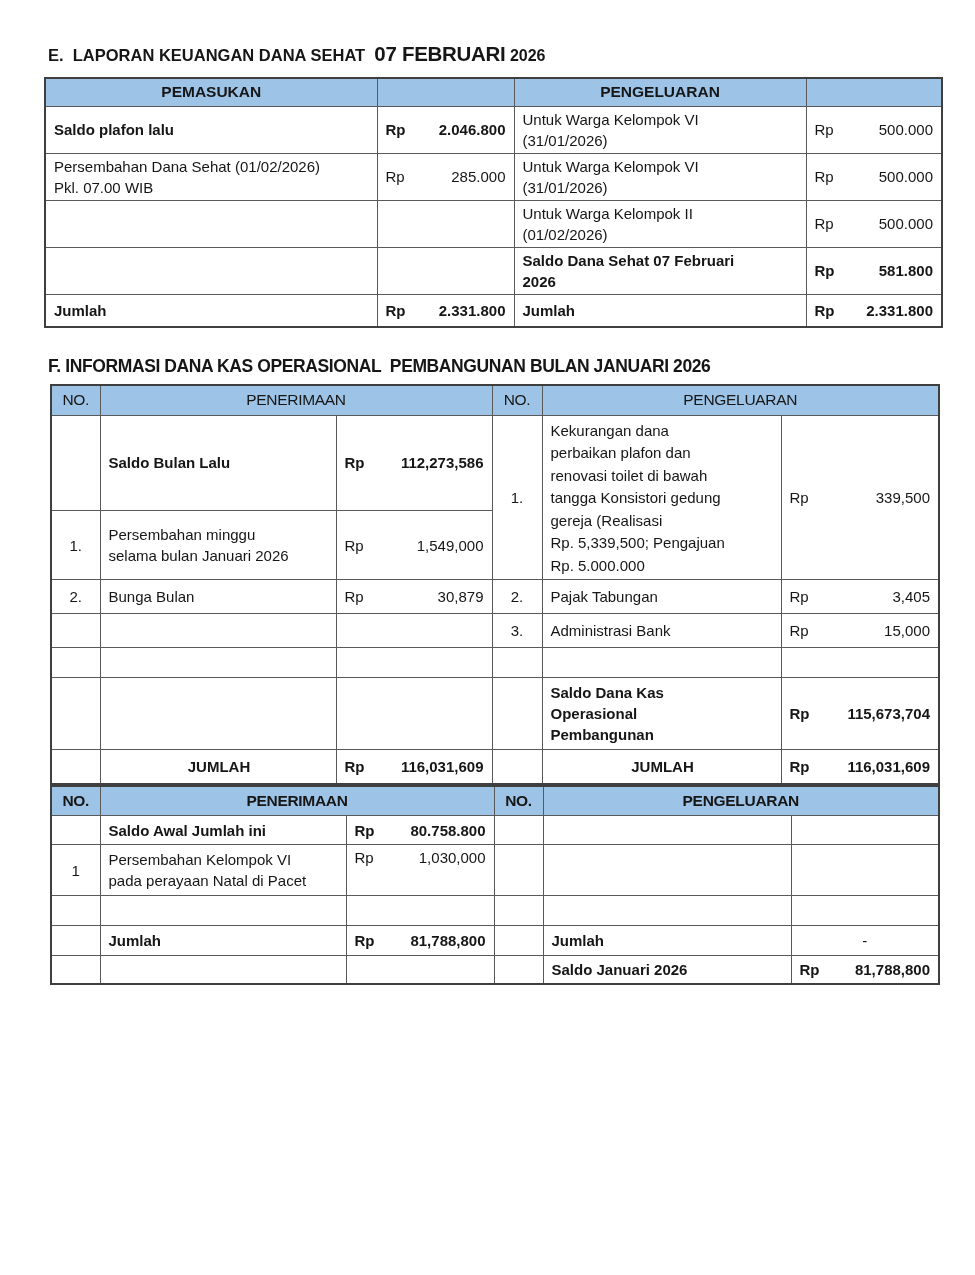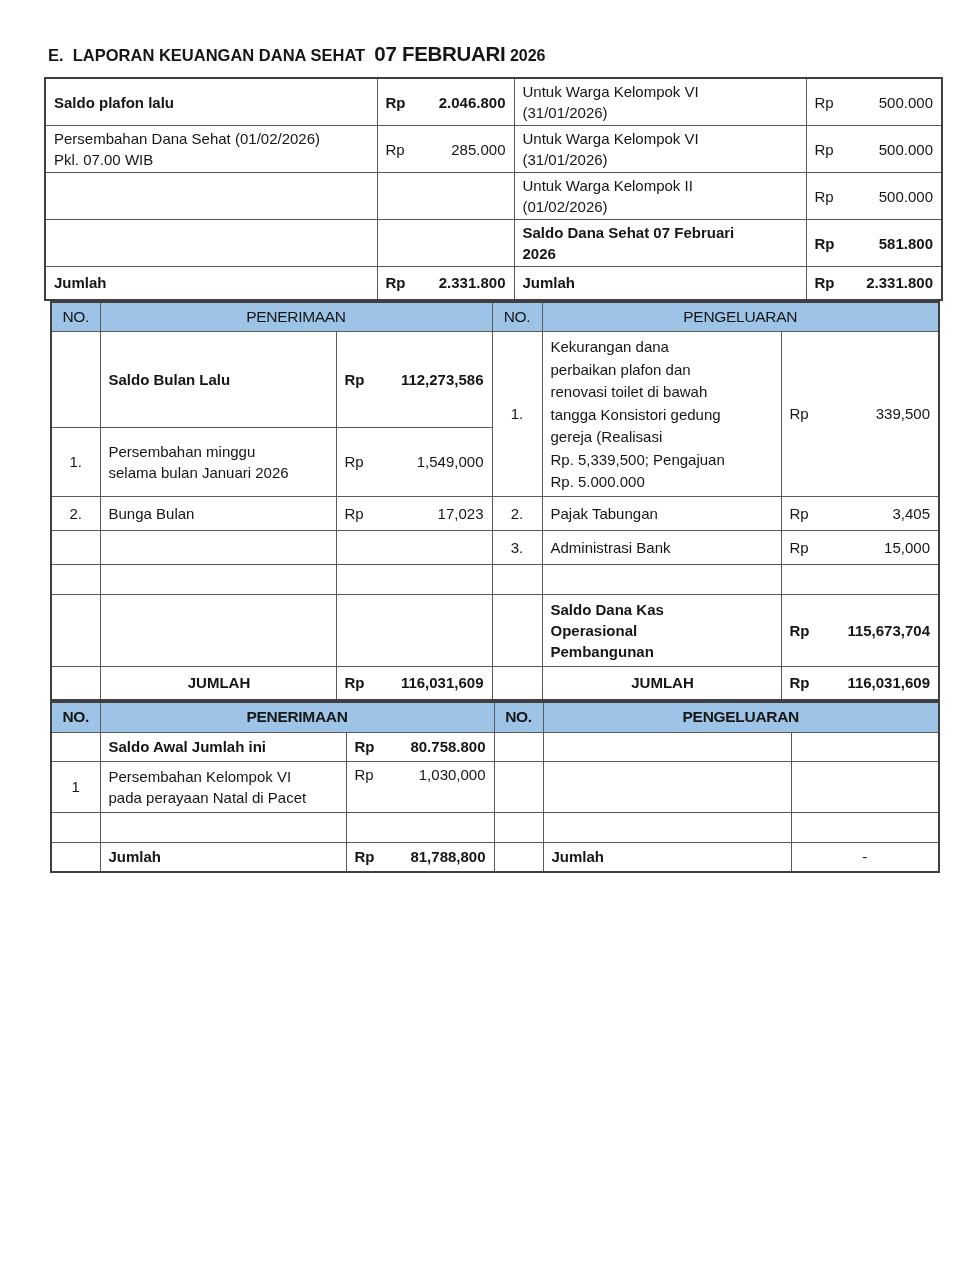--- a/index.html
+++ b/index.html
@@ -46,20 +46,26 @@
   <div class="title-e"><span class="t1">E.  LAPORAN KEUANGAN DANA SEHAT  </span><span class="t2">07 FEBRUARI</span><span class="t3"> 2026</span></div>
 
   <table id="tblE" class="tbl">
     <colgroup>
         <col style="width:332px">
         <col style="width:137px">
         <col style="width:292px">
         <col style="width:136px">
       </colgroup>
     <tbody>
+        <tr>
+      <th class="hdr">PEMASUKAN</th>
+      <th class="hdr lt"></th>
+      <th class="hdr">PENGELUARAN</th>
+      <th class="hdr lt"></th>
+    </tr>
     <tr style="height:47px">
       <td class="desc b">Saldo plafon lalu</td>
       <td class="amt b">
             <div class="af">
               <span>Rp</span>
               <span>2.046.800</span>
             </div>
           </td>
       <td class="desc">Untuk Warga Kelompok VI
 (31/01/2026)</td>
@@ -124,20 +130,21 @@
       <td class="amt b">
             <div class="af">
               <span>Rp</span>
               <span>2.331.800</span>
             </div>
           </td>
     </tr>
   </tbody>
     </table>
 
+  <div class="title-fg">F. INFORMASI DANA KAS OPERASIONAL  PEMBANGUNAN BULAN JANUARI 2026</div>
 
   <table id="tblF" class="tbl">
     <colgroup>
         <col style="width:49px">
         <col style="width:236px">
         <col style="width:156px">
         <col style="width:50px">
         <col style="width:239px">
         <col style="width:158px">
       </colgroup>
@@ -182,21 +189,21 @@
               <span>1,549,000</span>
             </div>
           </td>
     </tr>
     <tr style="height:34px">
       <td class="no">2.</td>
       <td class="desc">Bunga Bulan</td>
       <td class="amt">
             <div class="af">
               <span>Rp</span>
-              <span>17,023</span>
+              <span>30,879</span>
             </div>
           </td>
       <td class="no">2.</td>
       <td class="desc">Pajak Tabungan</td>
       <td class="amt">
             <div class="af">
               <span>Rp</span>
               <span>3,405</span>
             </div>
           </td>
@@ -316,16 +323,29 @@
       <td class="amt b">
             <div class="af">
               <span>Rp</span>
               <span>81,788,800</span>
             </div>
           </td>
       <td class="no"></td>
       <td class="desc b">Jumlah</td>
       <td class="amt ctr">-</td>
     </tr>
+    <tr style="height:28px">
+      <td class="no"></td>
+      <td class="desc"></td>
+      <td class="amt"></td>
+      <td class="no"></td>
+      <td class="desc b">Saldo Januari 2026</td>
+      <td class="amt b">
+            <div class="af">
+              <span>Rp</span>
+              <span>81,788,800</span>
+            </div>
+          </td>
+    </tr>
   </tbody>
     </table>
 
 </div>
 
 </body></html>

